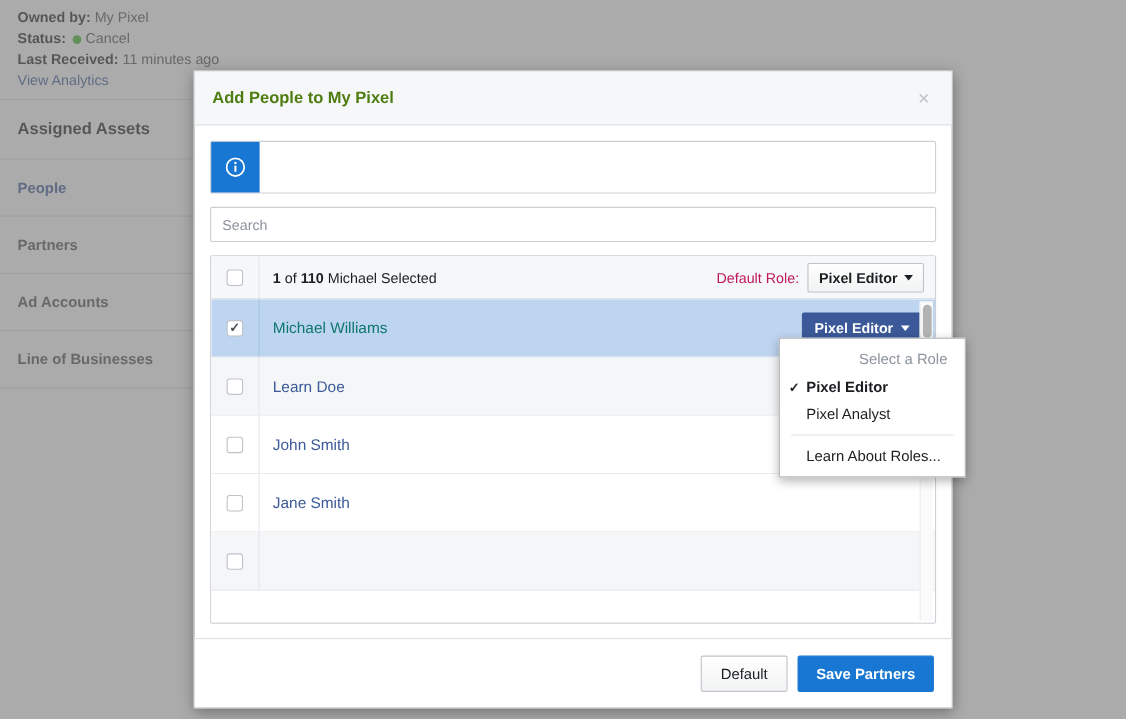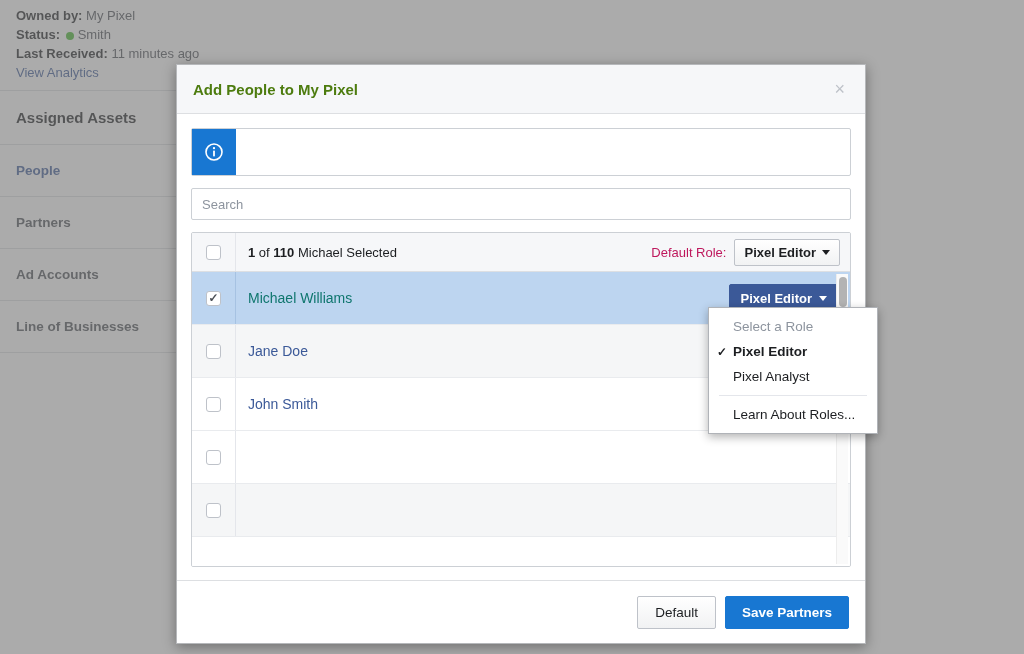--- a/index.html
+++ b/index.html
@@ -345,21 +345,21 @@
     padding: 5px 10px 5px 8px;
     cursor: pointer;
     white-space: nowrap;
   }
   .role-menu-item .chk {
     width: 16px;
     min-width: 16px;
     font-size: 12px;
     color: #1c1e21;
   }
-  .role-menu-item.disabled { color: #8d949e; }
+  .role-menu-item.disabled { color: #8d949e; margin-left: 48px; }
   .role-menu-item.selected { font-weight: bold; }
   .role-menu-sep {
     height: 1px;
     background: #e4e6eb;
     margin: 6px 10px;
   }
 
   
   .modal-footer {
     height: 62px;
@@ -400,21 +400,21 @@
 
 <div class="page-bg">
   <div class="info-panel">
     <div class="info-lines">
       <div class="info-line">
         <b>Owned by:</b>
         <span>My Pixel</span>
       </div>
       <div class="info-line">
         <b>Status:</b>
-        <span class="status-dot"></span><span>Smith</span>
+        <span class="status-dot"></span><span>Cancel</span>
       </div>
       <div class="info-line">
         <b>Last Received:</b>
         <span>11 minutes ago</span>
       </div>
       <div class="link-blue">View Analytics</div>
     </div>
     <div class="section-title">Assigned Assets</div>
     <div class="nav-item active">People</div>
     <div class="nav-item">Partners</div>
@@ -486,39 +486,40 @@
             </button>
           </div>
         </div>
 
         <div class="person-row alt">
           <div class="cb-cell">
             <div class="checkbox">
               
             </div>
           </div>
-          <div class="person-name">Jane Doe</div>
+          <div class="person-name">Learn Doe</div>
         </div>
 
         <div class="person-row">
           <div class="cb-cell">
             <div class="checkbox">
               
             </div>
           </div>
           <div class="person-name">John Smith</div>
         </div>
 
 
         <div class="person-row">
           <div class="cb-cell">
             <div class="checkbox">
               
             </div>
           </div>
+          <div class="person-name">Jane Smith</div>
         </div>
 
         <div class="person-row alt">
           <div class="cb-cell">
             <div class="checkbox">
               
             </div>
           </div>
           <div class="person-name"></div>
         </div>

